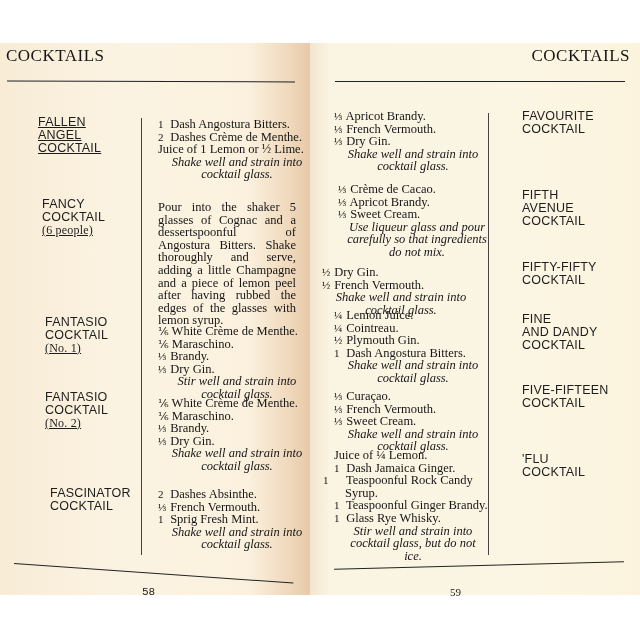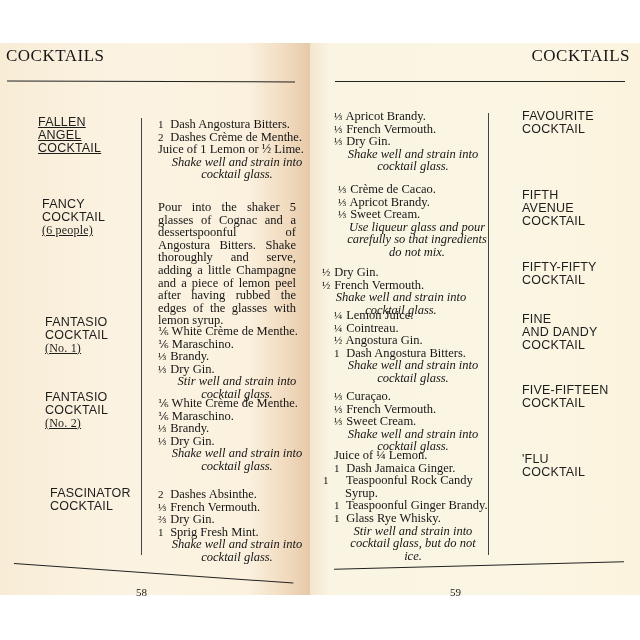--- a/index.html
+++ b/index.html
@@ -92,27 +92,26 @@
     <div class="instr">Shake well and strain into cocktail glass.</div>
   </div>
 
   <div class="name" style="left:50px;top:424px;margin-top:20px;">
     <div>FASCINATOR</div>
     <div>COCKTAIL</div>
   </div>
   <div class="recipe" style="left:158px;top:445px;">
     <div class="line"><span class="qty">2</span> <span>Dashes Absinthe.</span></div>
     <div class="line"><span class="qty">⅓</span> <span>French Vermouth.</span></div>
-    <div class="line"><span class="qty">⅔</span> <span>Dry Gin.</span></div>
     <div class="line"><span class="qty">1</span> <span>Sprig Fresh Mint.</span></div>
     <div class="instr">Shake well and strain into cocktail glass.</div>
   </div>
 
   <div class="rule" style="left:14px;top:520px;width:280px;transform:rotate(4deg);transform-origin:left;"></div>
-  <div class="pagenum" style="left:136px;top:543px;">58</div>
+  <div class="pagenum" style="left:142px;top:543px;font-family:Liberation Mono, monospace;">58</div>
 </div>
 
 <div class="page page-right">
   <div class="running-head" style="right:10px;top:3px;">COCKTAILS</div>
   <div class="rule" style="left:25px;top:38px;width:290px;"></div>
   <div class="colrule" style="left:178px;top:70px;height:442px;"></div>
 
   <div class="recipe" style="left:24px;top:67px;">
     <div class="line"><span class="qty">⅓</span> <span>Apricot Brandy.</span></div>
     <div class="line"><span class="qty">⅓</span> <span>French Vermouth.</span></div>
@@ -142,21 +141,21 @@
     <div class="instr">Shake well and strain into cocktail glass.</div>
   </div>
   <div class="name" style="left:212px;top:218px;">
     <div>FIFTY-FIFTY</div>
     <div>COCKTAIL</div>
   </div>
 
   <div class="recipe" style="left:24px;top:266px;">
     <div class="line"><span class="qty">¼</span> <span>Lemon Juice.</span></div>
     <div class="line"><span class="qty">¼</span> <span>Cointreau.</span></div>
-    <div class="line"><span class="qty">½</span> <span>Angostura Gin.</span></div>
+    <div class="line"><span class="qty">½</span> <span>Plymouth Gin.</span></div>
     <div class="line"><span class="qty">1</span> <span>Dash Angostura Bitters.</span></div>
     <div class="instr">Shake well and strain into cocktail glass.</div>
   </div>
   <div class="name" style="left:212px;top:270px;">
     <div>FINE</div>
     <div>AND DANDY</div>
     <div>COCKTAIL</div>
   </div>
 
   <div class="recipe" style="left:24px;top:347px;">

